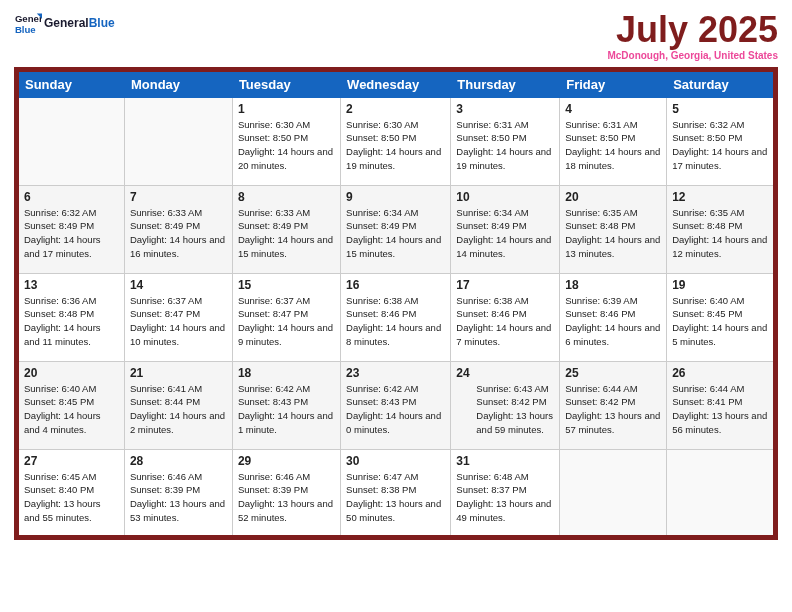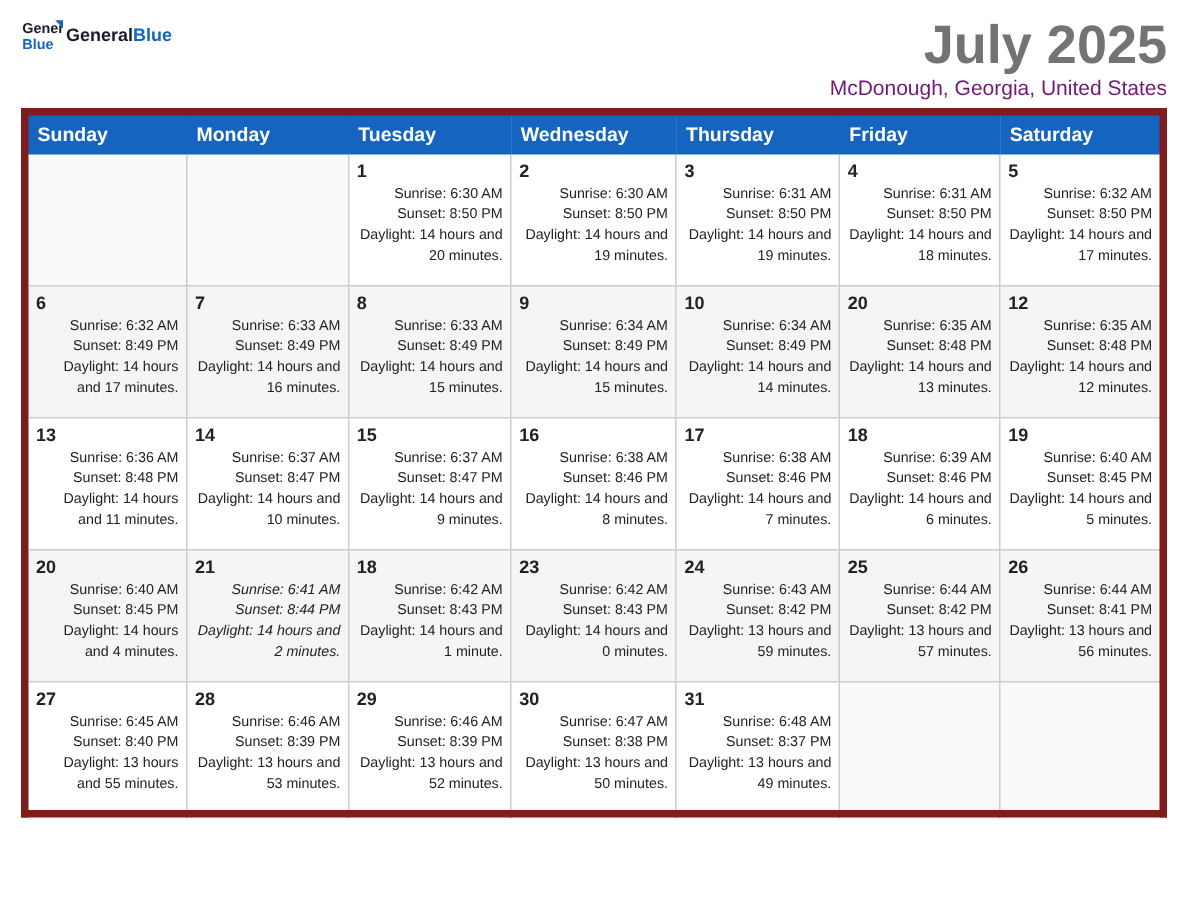--- a/index.html
+++ b/index.html
@@ -40,26 +40,27 @@
       width: 28px;
       height: 28px;
       margin-right: 2px;
     }
     .title-block {
       text-align: right;
     }
     .month-title {
       font-size: 36px;
       font-weight: bold;
-      color: #737373;
+      color: #7f1d1d;
       line-height: 1.1;
     }
     .location {
-      font-size: 14px;
-      color: #701a75;
+      font-size: 10px;
+      color: #ec4899;
+      font-weight: bold;
     }
     .calendar {
       width: 100%;
       border-collapse: collapse;
       border: 5px solid #7f1d1d;
     }
     .calendar th {
       background-color: #1565c0;
       color: #fff;
       font-size: 13px;
@@ -88,21 +89,20 @@
     .day-num {
       font-weight: bold;
       font-size: 12px;
       display: block;
       margin-bottom: 2px;
     }
     .day-info {
       font-size: 9.5px;
       line-height: 1.45;
       color: #222;
-      text-align: right;
     }
     .empty {
       background: #f9f9f9 !important;
     }
   </style>
 </head>
 <body>
 
 <div class="container">
   <div class="header">
@@ -262,39 +262,39 @@
         </tr>
         <tr>
           <td>
             <span class="day-num">20</span>
             <div class="day-info" style="white-space: pre-line;">Sunrise: 6:40 AM
 Sunset: 8:45 PM
 Daylight: 14 hours and 4 minutes.</div>
           </td>
           <td>
             <span class="day-num">21</span>
-            <div class="day-info" style="white-space: pre-line; font-style: italic;">Sunrise: 6:41 AM
+            <div class="day-info" style="white-space: pre-line;">Sunrise: 6:41 AM
 Sunset: 8:44 PM
 Daylight: 14 hours and 2 minutes.</div>
           </td>
           <td>
             <span class="day-num">18</span>
             <div class="day-info" style="white-space: pre-line;">Sunrise: 6:42 AM
 Sunset: 8:43 PM
 Daylight: 14 hours and 1 minute.</div>
           </td>
           <td>
             <span class="day-num">23</span>
             <div class="day-info" style="white-space: pre-line;">Sunrise: 6:42 AM
 Sunset: 8:43 PM
 Daylight: 14 hours and 0 minutes.</div>
           </td>
           <td>
             <span class="day-num">24</span>
-            <div class="day-info" style="white-space: pre-line;">Sunrise: 6:43 AM
+            <div class="day-info" style="white-space: pre-line; margin-left: 20px;">Sunrise: 6:43 AM
 Sunset: 8:42 PM
 Daylight: 13 hours and 59 minutes.</div>
           </td>
           <td>
             <span class="day-num">25</span>
             <div class="day-info" style="white-space: pre-line;">Sunrise: 6:44 AM
 Sunset: 8:42 PM
 Daylight: 13 hours and 57 minutes.</div>
           </td>
           <td>

